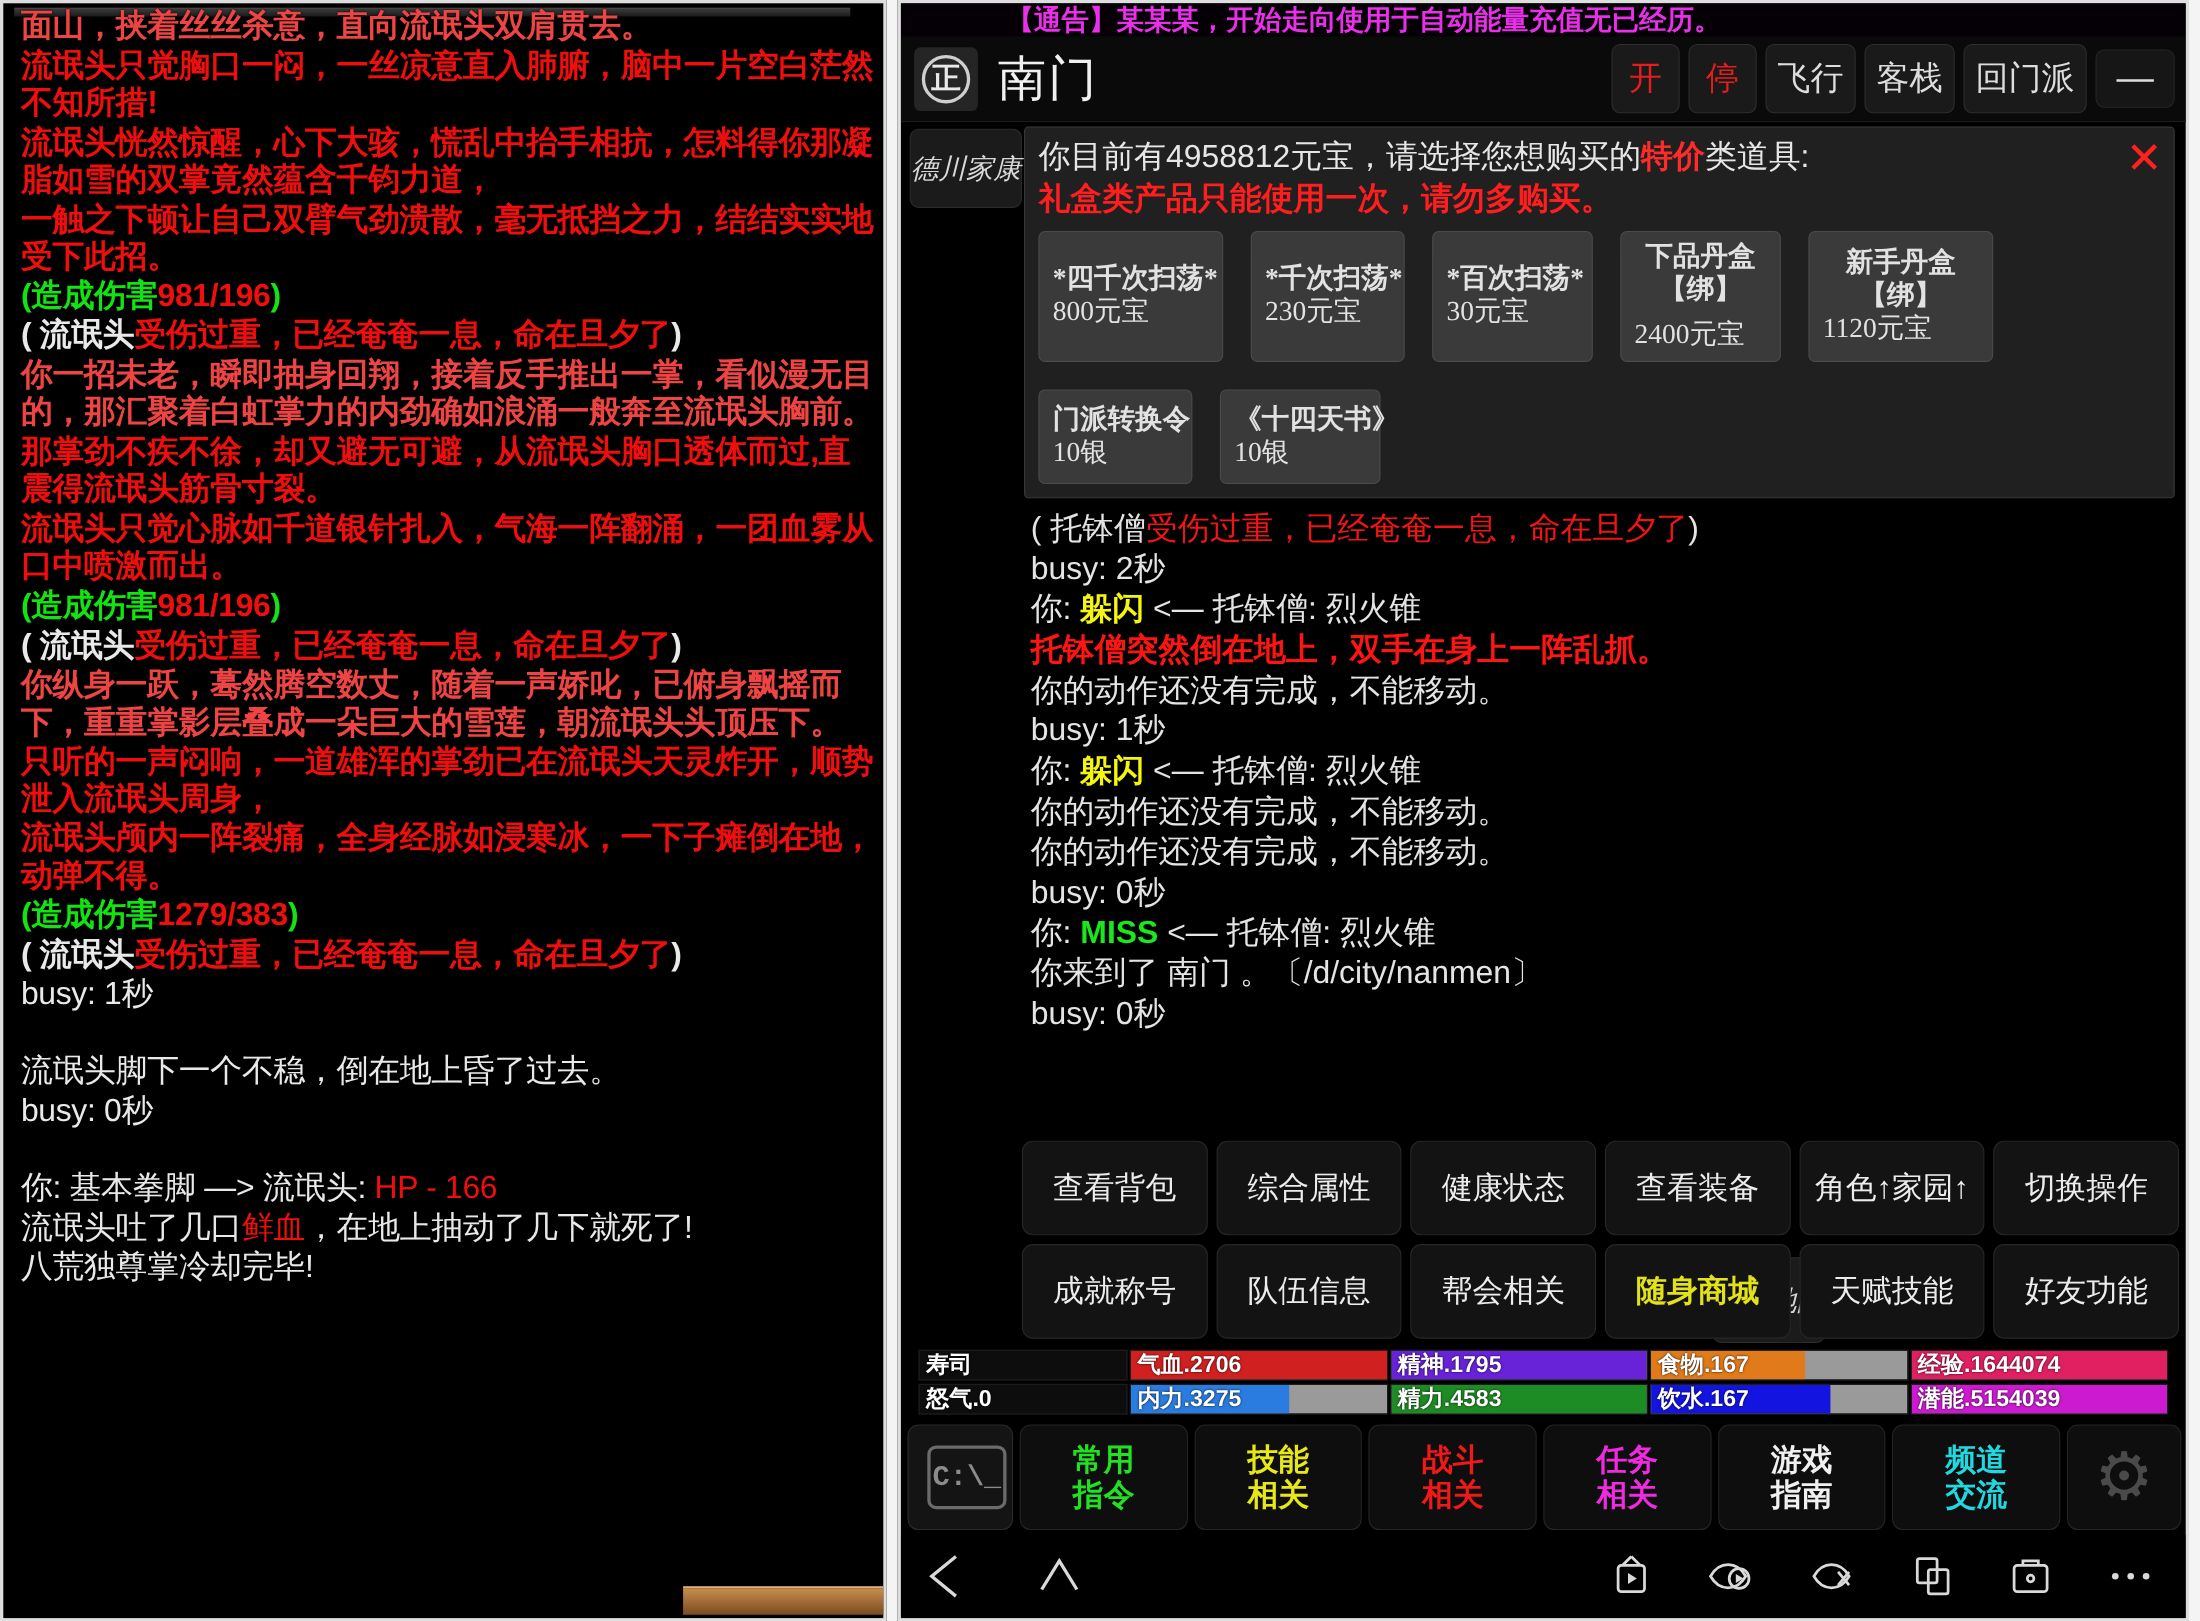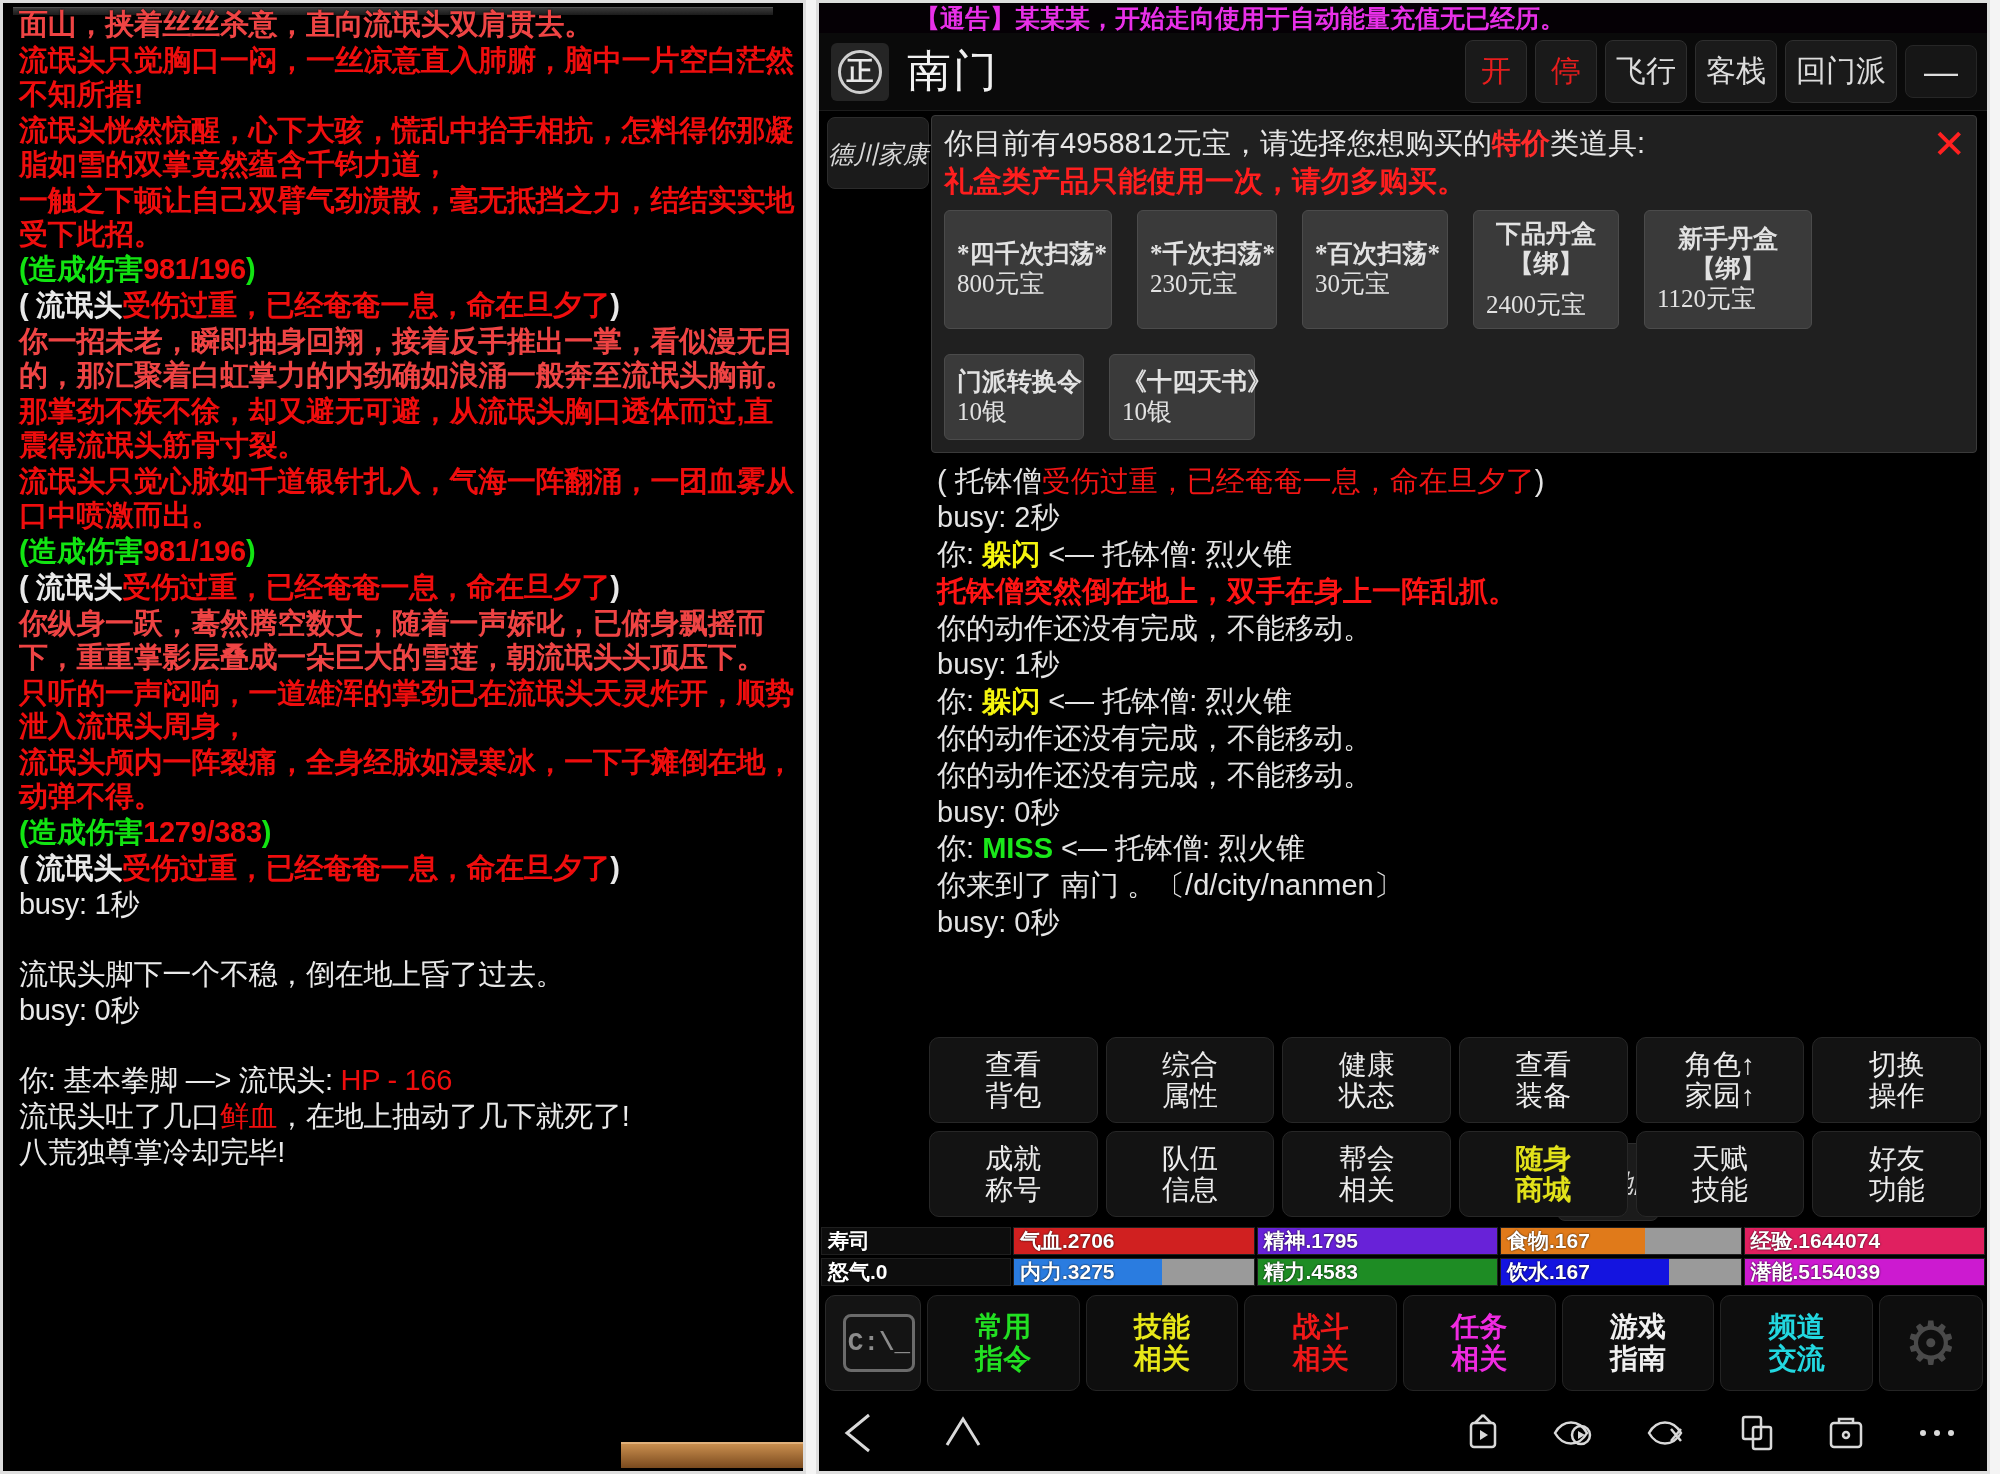--- a/index.html
+++ b/index.html
@@ -155,28 +155,28 @@
   .chat-line .r { color:#f01414; }
   .chat-line .rb { color:#ff1414; font-weight:bold;}
   .chat-line .y { color:#f5f50e; font-weight:bold; }
   .chat-line .g { color:#1ae81a; font-weight:bold; }
 
   
   .actions { padding: 2px 6px 2px 2px; }
   .act-row { display:flex; gap: 8px; margin-bottom: 8px; }
   .act-btn {
     flex: 1; background: #131313; border: 1px solid #272727; border-radius: 10px;
-    height: 86px; display:flex; flex-direction:column;
+    height: 86px; display:flex; flex-direction:row;
     align-items:center; justify-content:center;
     color:#ececec; font-size: 28px; line-height: 1.12; font-weight:normal;
   }
   .act-btn.gold { color:#e2e21a; font-weight:bold; }
 
   
-  .statbars { padding: 0 2px; }
+  .statbars { padding: 0 16px; }
   .stat-row { display:flex; height: 28px; margin-bottom: 3px; gap:2px; }
   .stat-cell { position:relative; flex: 1; background:#0d0d0d; border:1px solid #1f1f1f; overflow:hidden; }
   .stat-cell .fill { position:absolute; left:0; top:0; bottom:0; }
   .stat-cell .back { position:absolute; left:0; top:0; bottom:0; right:0; background:#9a9a9a; }
   .stat-cell .lbl {
     position:relative; z-index:3; color:#fff; font-size:21px; font-weight:bold;
     line-height: 26px; padding-left: 6px; white-space: nowrap;
     text-shadow: 0 0 2px #000;
   }
   .stat-cell.name { flex: 0 0 190px; }

